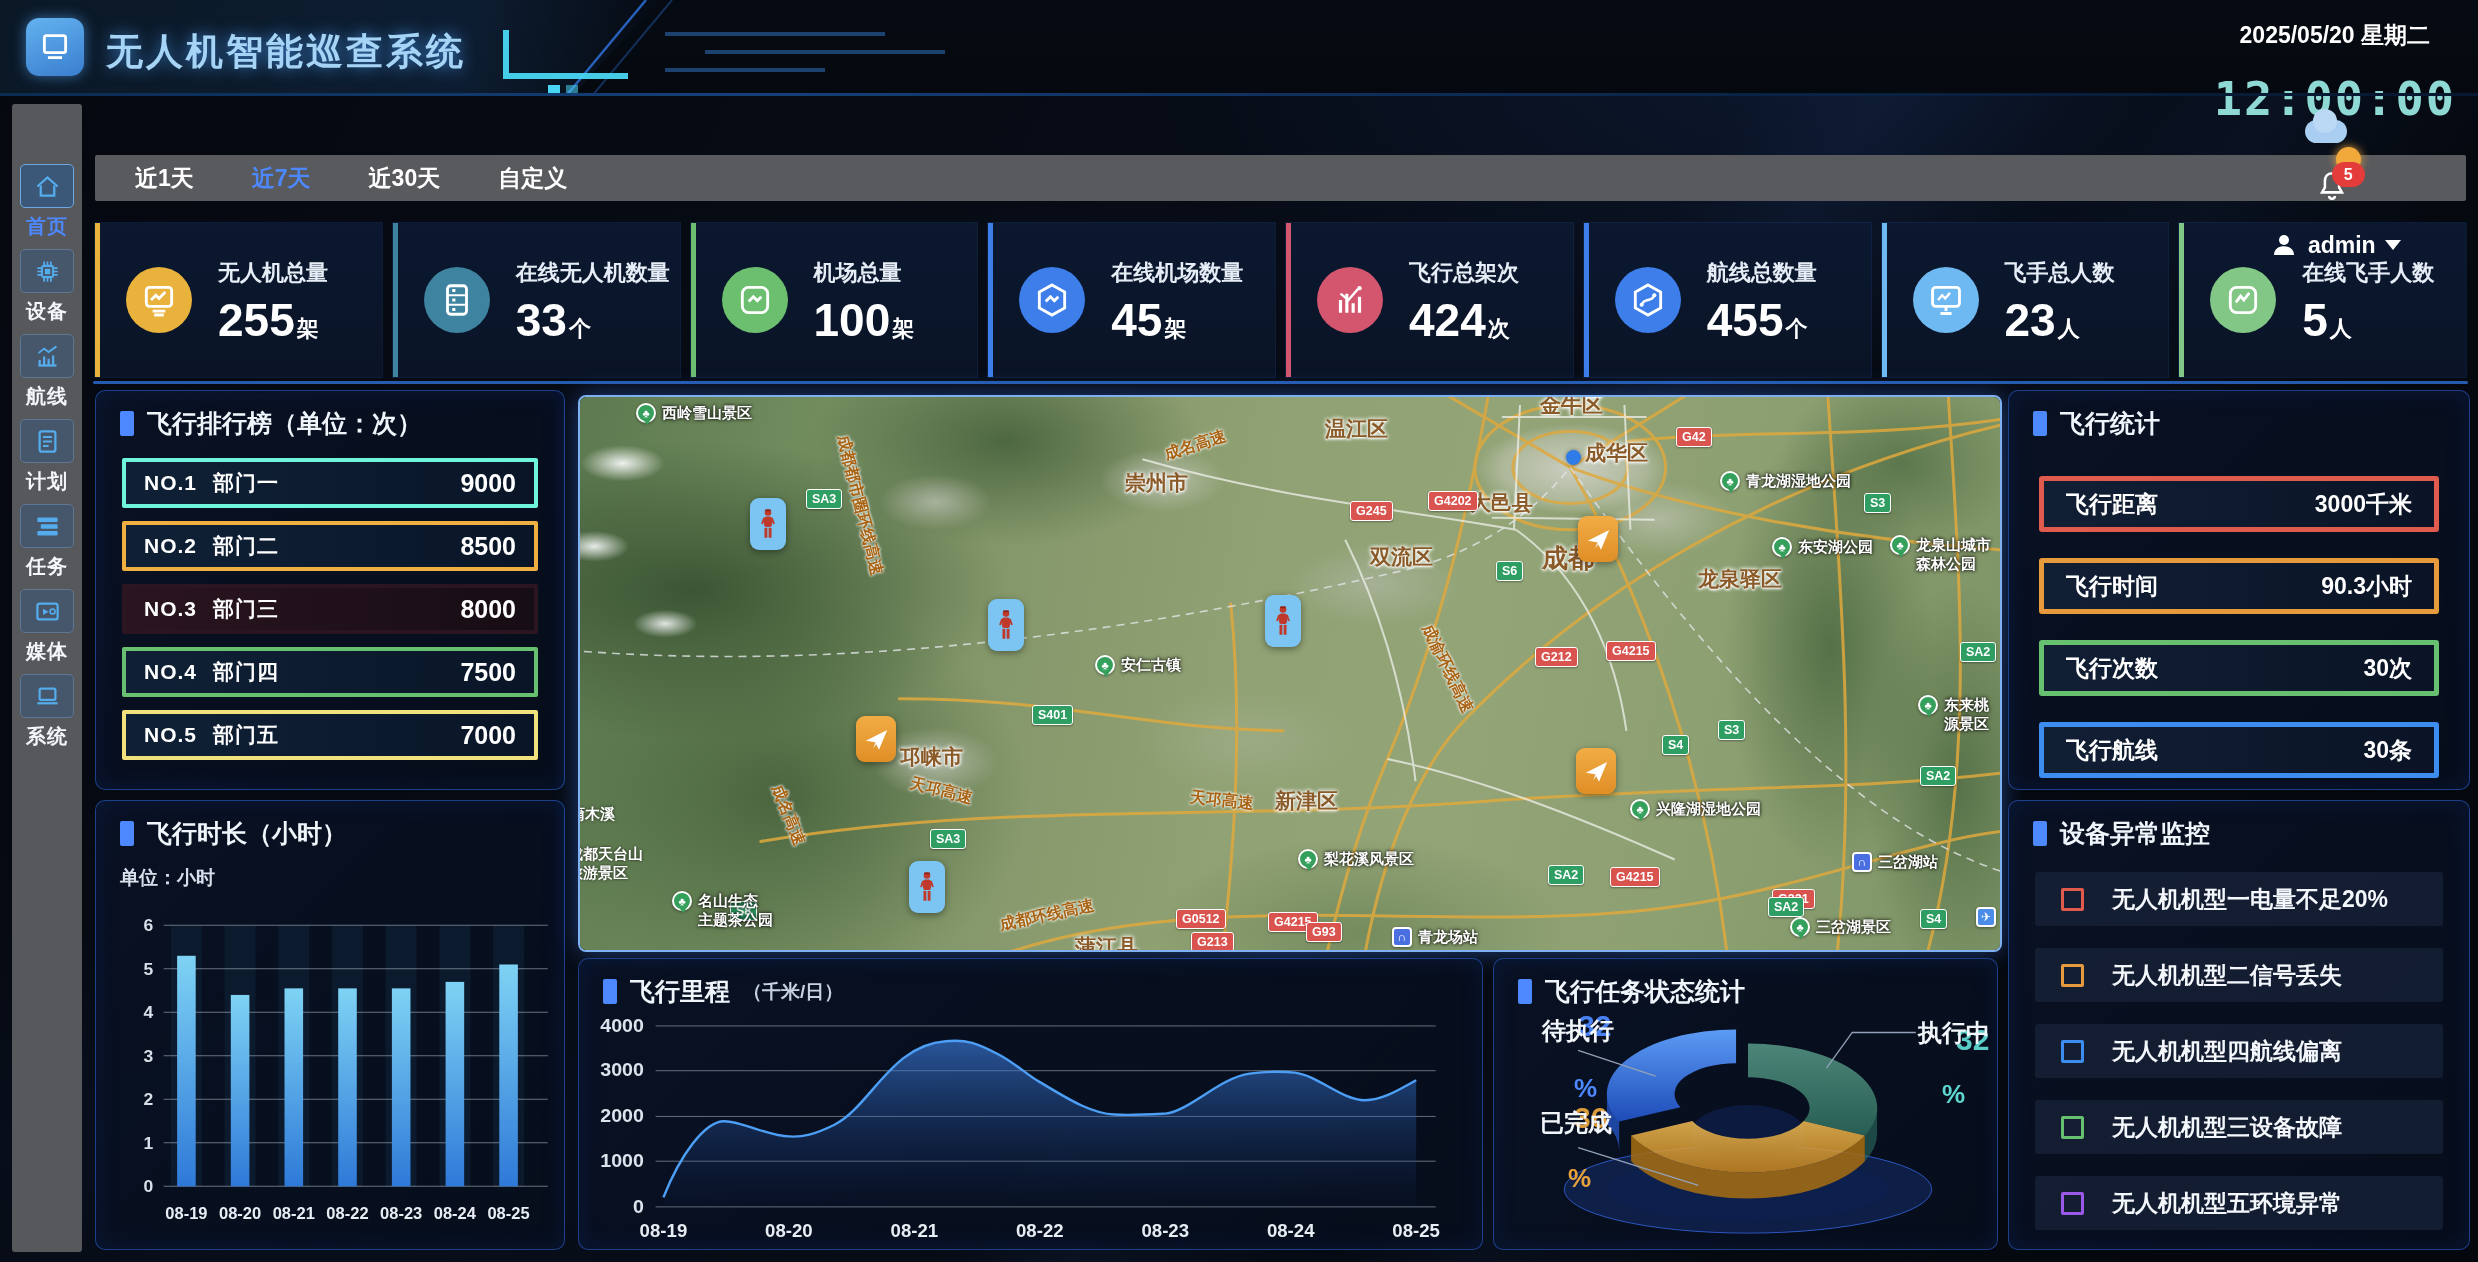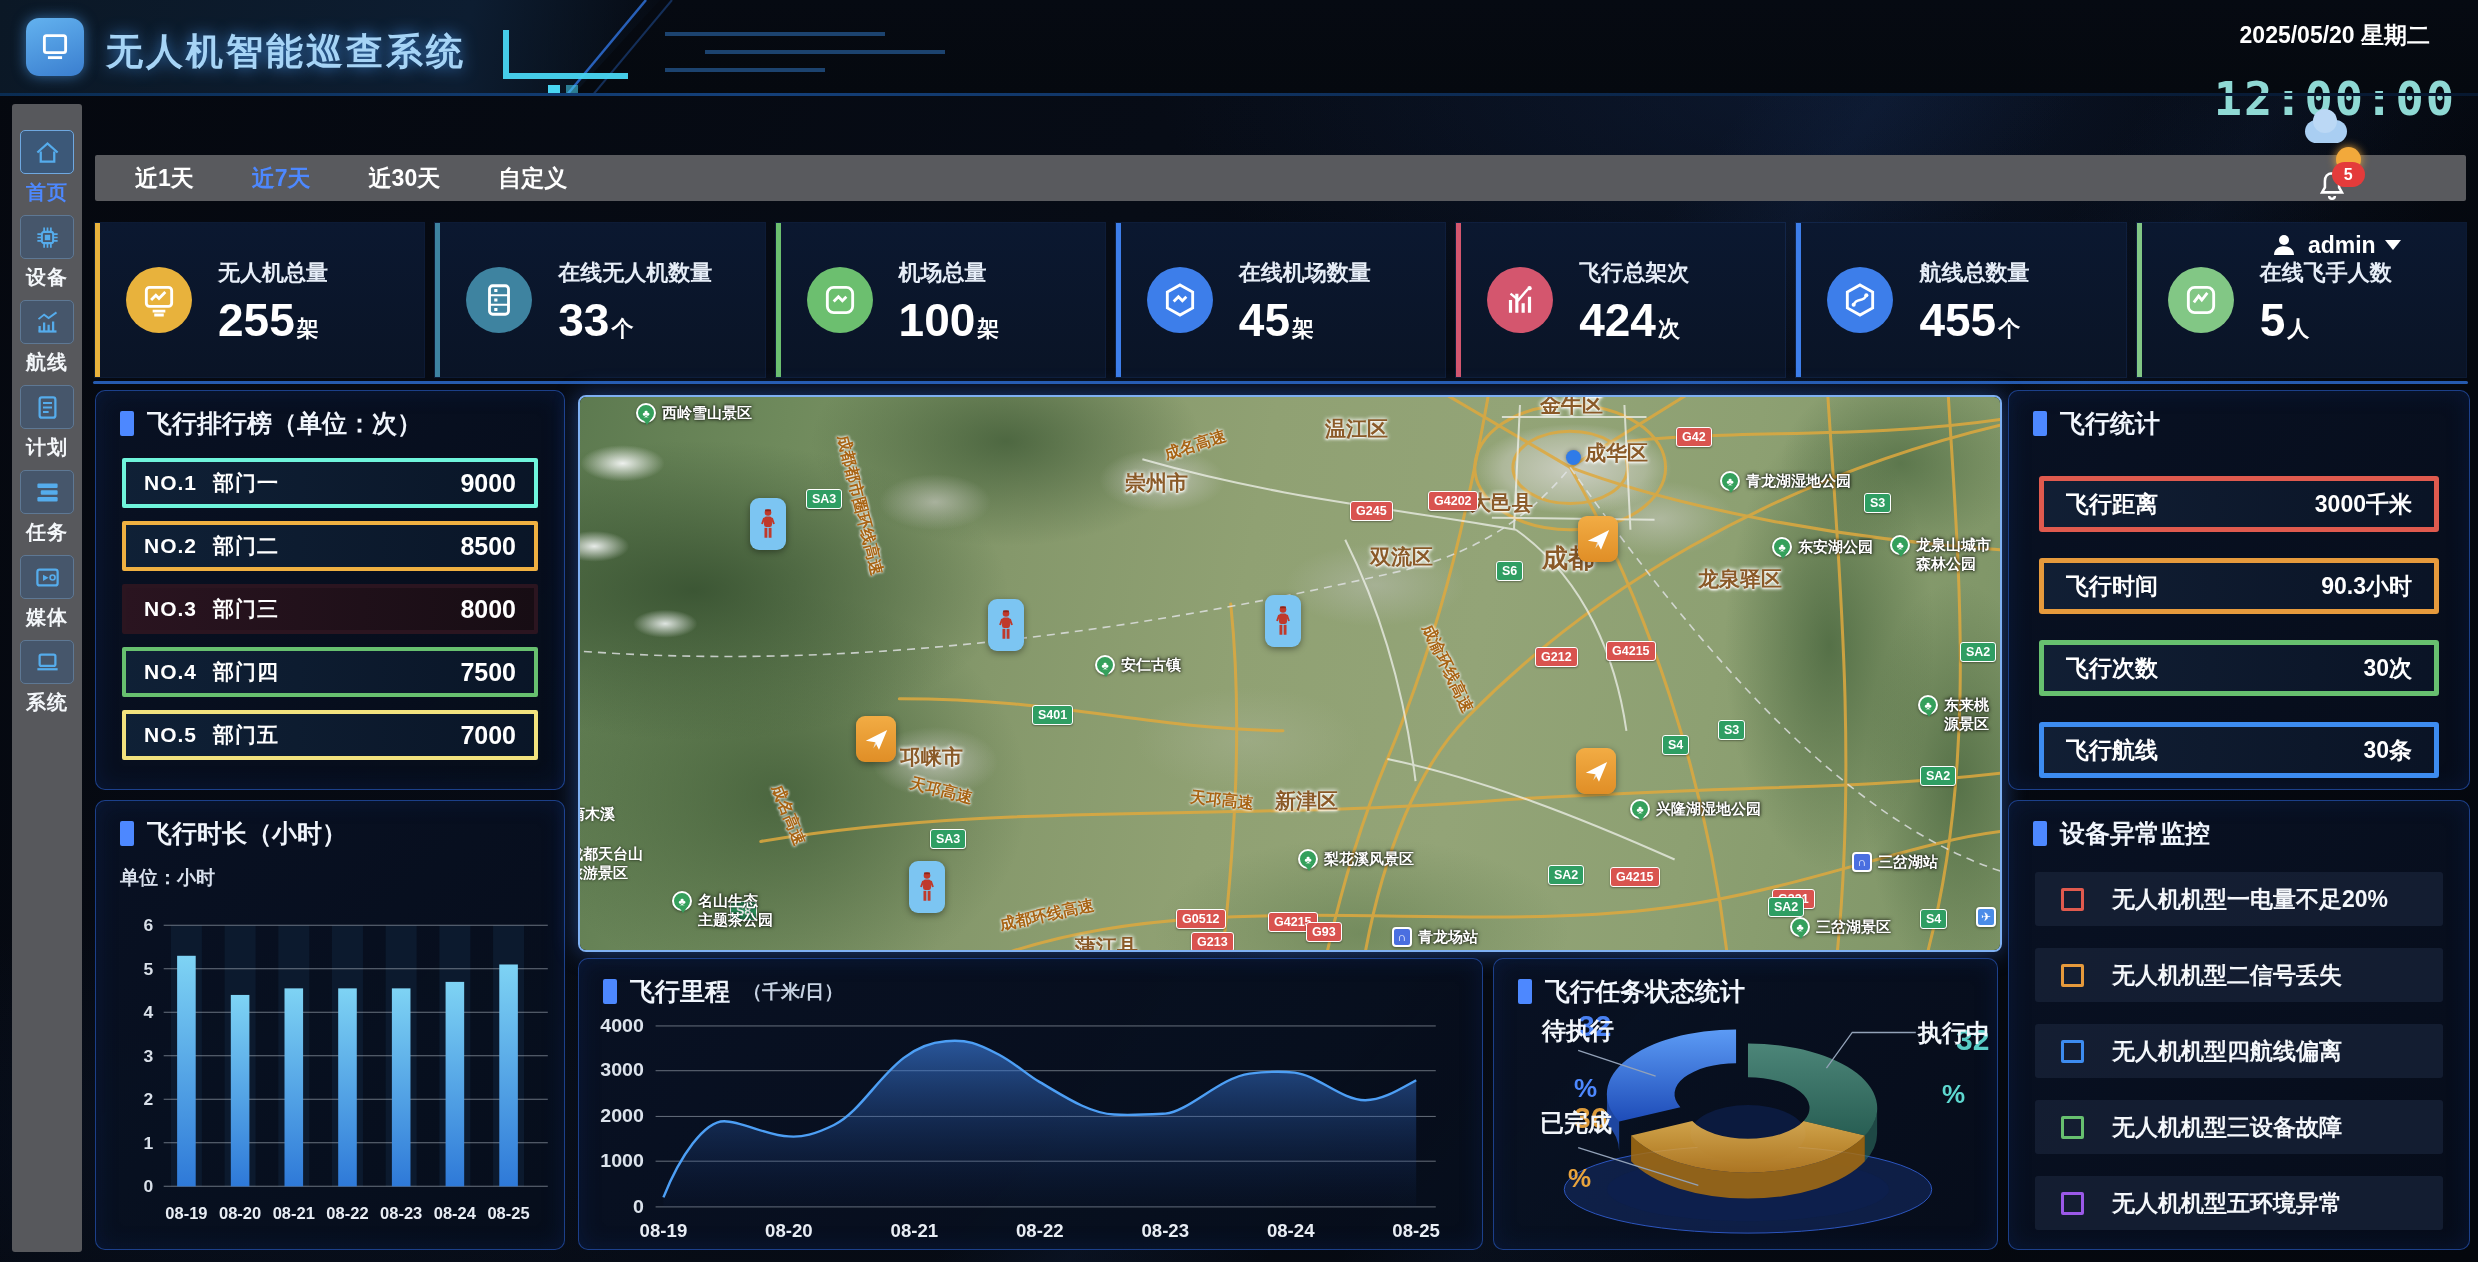--- a/index.html
+++ b/index.html
@@ -37,21 +37,21 @@
   .weather .cloud::before{content:"";position:absolute;left:8px;top:-11px;width:24px;height:24px;border-radius:50%;background:#BBD8F5;}
   .hdr-bell{position:relative;width:40px;height:46px;}
   .hdr-bell svg{width:34px;height:40px;}
   .badge{position:absolute;top:-4px;right:-10px;min-width:25px;height:25px;border-radius:13px;background:#E43B3B;
     color:#fff;font-size:16px;font-weight:700;display:flex;align-items:center;justify-content:center;padding:0 4px;}
   .hdr-user{display:flex;align-items:center;gap:9px;font-size:23px;font-weight:700;color:#fff;cursor:pointer;}
   .hdr-user svg{width:30px;height:30px;}
   .caret{width:0;height:0;border-left:8px solid transparent;border-right:8px solid transparent;border-top:10px solid #fff;}
   
   .sidebar{position:absolute;left:12px;top:104px;width:70px;bottom:10px;background:#57585C;border-radius:3px;z-index:4;
-    display:flex;flex-direction:column;align-items:center;padding-top:26px;gap:9px;box-sizing:border-box;}
+    display:flex;flex-direction:column;align-items:center;padding-top:60px;gap:9px;box-sizing:border-box;}
   .side-item{display:flex;flex-direction:column;align-items:center;gap:5px;cursor:pointer;width:100%;}
   .side-tile{width:52px;height:42px;border-radius:5px;background:#46566B;border:1px solid #5E7894;
     display:flex;align-items:center;justify-content:center;color:#55ACEC;}
   .side-tile svg{width:27px;height:27px;}
   .side-label{font-size:20px;font-weight:700;color:#F4F7FA;letter-spacing:1px;}
   .side-item.active .side-label{color:#4D88FF;}
   .side-item.active .side-tile{background:#3C5878;border-color:#6FA8E0;}
   
   .tabbar{position:absolute;left:95px;top:155px;width:2371px;height:46px;background:#595A5E;border-radius:2px;z-index:3;
     display:flex;align-items:center;gap:58px;padding-left:40px;box-sizing:border-box;}
@@ -357,20 +357,33 @@
           <svg viewBox="0 0 24 24" fill="none" stroke="#fff" stroke-width="1.8">
             <path d="M12 2.5 L20 7 V17 L12 21.5 L4 17 V7 Z"></path>
             <path d="M8 15 C10 10 14 14 16 9" stroke-width="1.5"></path>
             <circle cx="8" cy="15" r="1.3" fill="#fff" stroke="none"></circle>
             <circle cx="16" cy="9" r="1.3" fill="#fff" stroke="none"></circle>
           </svg>
         </span>
         <div class="stat-text">
           <div class="stat-label">航线总数量</div>
           <div class="stat-value">455<span class="stat-unit">个</span></div>
+        </div>
+      </div>
+      <div class="stat-card" style="border-left-color: rgb(111, 185, 242);">
+        <span class="stat-icon" style="background: rgb(111, 185, 242);">
+          <svg viewBox="0 0 24 24" fill="none" stroke="#fff" stroke-width="1.8">
+            <rect x="3.5" y="4" width="17" height="12" rx="2"></rect>
+            <path d="M7 12 l2.5-3 2 2 3-3.5" stroke-width="1.5"></path>
+            <path d="M12 16v3 M8.5 20.5h7"></path>
+          </svg>
+        </span>
+        <div class="stat-text">
+          <div class="stat-label">飞手总人数</div>
+          <div class="stat-value">23<span class="stat-unit">人</span></div>
         </div>
       </div>
       <div class="stat-card" style="border-left-color: rgb(130, 199, 133);">
         <span class="stat-icon" style="background: rgb(130, 199, 133);">
           <svg viewBox="0 0 24 24" fill="none" stroke="#fff" stroke-width="1.8">
             <rect x="4" y="4" width="16" height="16" rx="4"></rect>
             <path d="M7.5 13.5 l3-4 2 2.5 3.5-4.5"></path>
           </svg>
         </span>
         <div class="stat-text">

